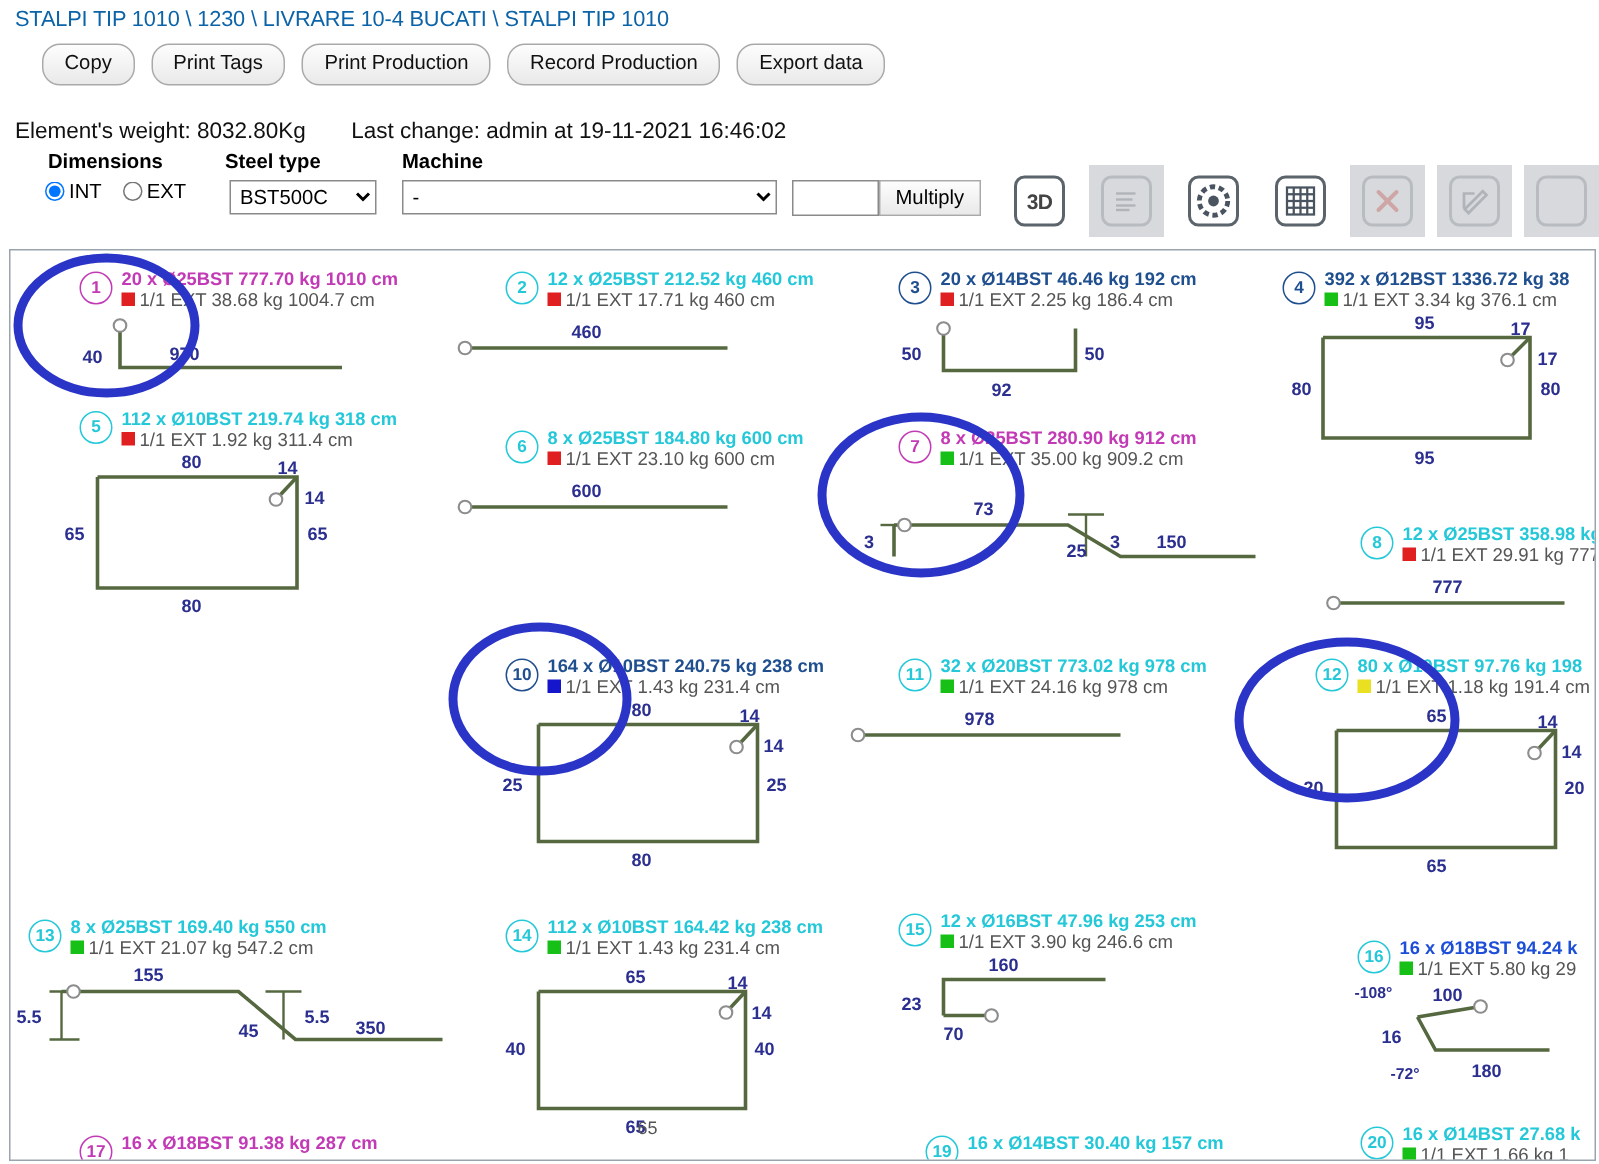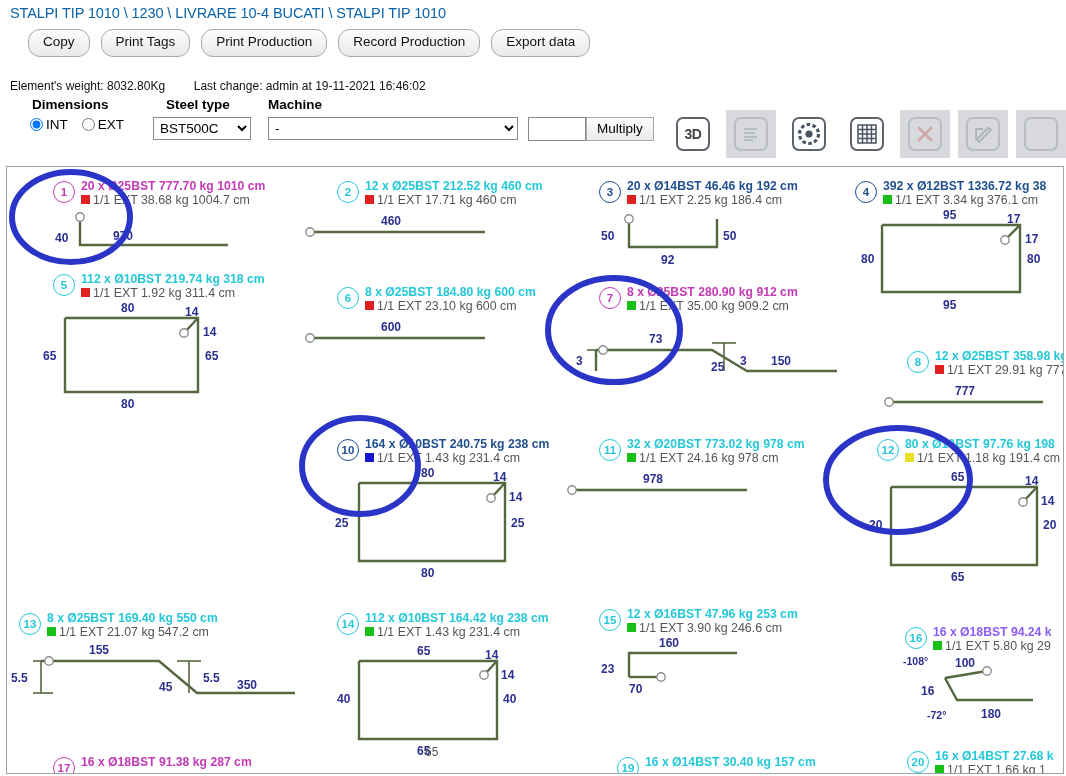--- a/index.html
+++ b/index.html
@@ -31,21 +31,21 @@
     background:linear-gradient(#fdfdfd,#e9e9e9);
     border:1px solid #a9a9a9;
     border-radius:12px;
     padding:5px 14px 6px 14px;
     cursor:pointer;
     line-height:1.1;
   }
   
   #infoline{
     margin:22px 0 0 10px;
-    font-size:12px;
+    font-size:15px;
     color:#111;
     white-space:nowrap;
   }
   #infoline .gap{display:inline-block;width:22px;}
   
   #optionsrow{
     position:relative;
     margin-top:4px;
     height:54px;
   }
@@ -150,21 +150,21 @@
 </div>
 
 <div id="infoline">
   <span>Element's weight: 8032.80Kg</span>
   <span class="gap"></span>
   <span>Last change: admin at 19-11-2021 16:46:02</span>
 </div>
 
 <div id="optionsrow">
   <div class="collab" style="left:32px;">Dimensions</div>
-  <div class="collab" style="left:166px;">Steel type</div>
+  <div class="collab" style="left:150px;">Steel type</div>
   <div class="collab" style="left:268px;">Machine</div>
 
   <div class="colctl" id="radiogroup" style="left:30px;">
     <label><input type="radio" name="dimmode" checked="" style=""><span>INT</span></label><label><input type="radio" name="dimmode" style=""><span>EXT</span></label>
   </div>
 
   <div class="colctl" style="left:153px;">
     <select class="sel" id="steelSel">
       <option>BST500C</option>
     </select>
@@ -482,21 +482,21 @@
         <circle class="hook" cx="62" cy="42" r="4.2"></circle>
         <text class="dim" x="60" y="12">160</text>
         <text class="dim" x="2" y="38">23</text>
         <text class="dim" x="30" y="58">70</text>
       </svg>
     </div>
   </div>
 
   <div class="cell" style="left:898px;top:458px;">
     <div class="badge" style="color: rgb(36, 200, 216);">16</div>
-    <div class="line1" style="color: #8b5cf6;">16 x Ø18BST 94.24 k</div>
+    <div class="line1" style="color: #1d4ed8;">16 x Ø18BST 94.24 k</div>
     <div class="line2"><span class="sq" style="background: rgb(23, 192, 23);"></span><span>1/1 EXT 5.80 kg 29</span></div>
     <div class="svgwrap">
       <svg width="200" height="70" viewBox="0 0 200 70">
         <path class="bar" d="M40 25 L82 18 L82 18"></path>
         <path class="bar" d="M40 25 L52 47 L128 47"></path>
         <circle class="hook" cx="82" cy="18" r="4.2"></circle>
         <text class="dimsm" x="-2" y="12">-108°</text>
         <text class="dim" x="50" y="14">100</text>
         <text class="dim" x="16" y="42">16</text>
         <text class="dimsm" x="22" y="66">-72°</text>

